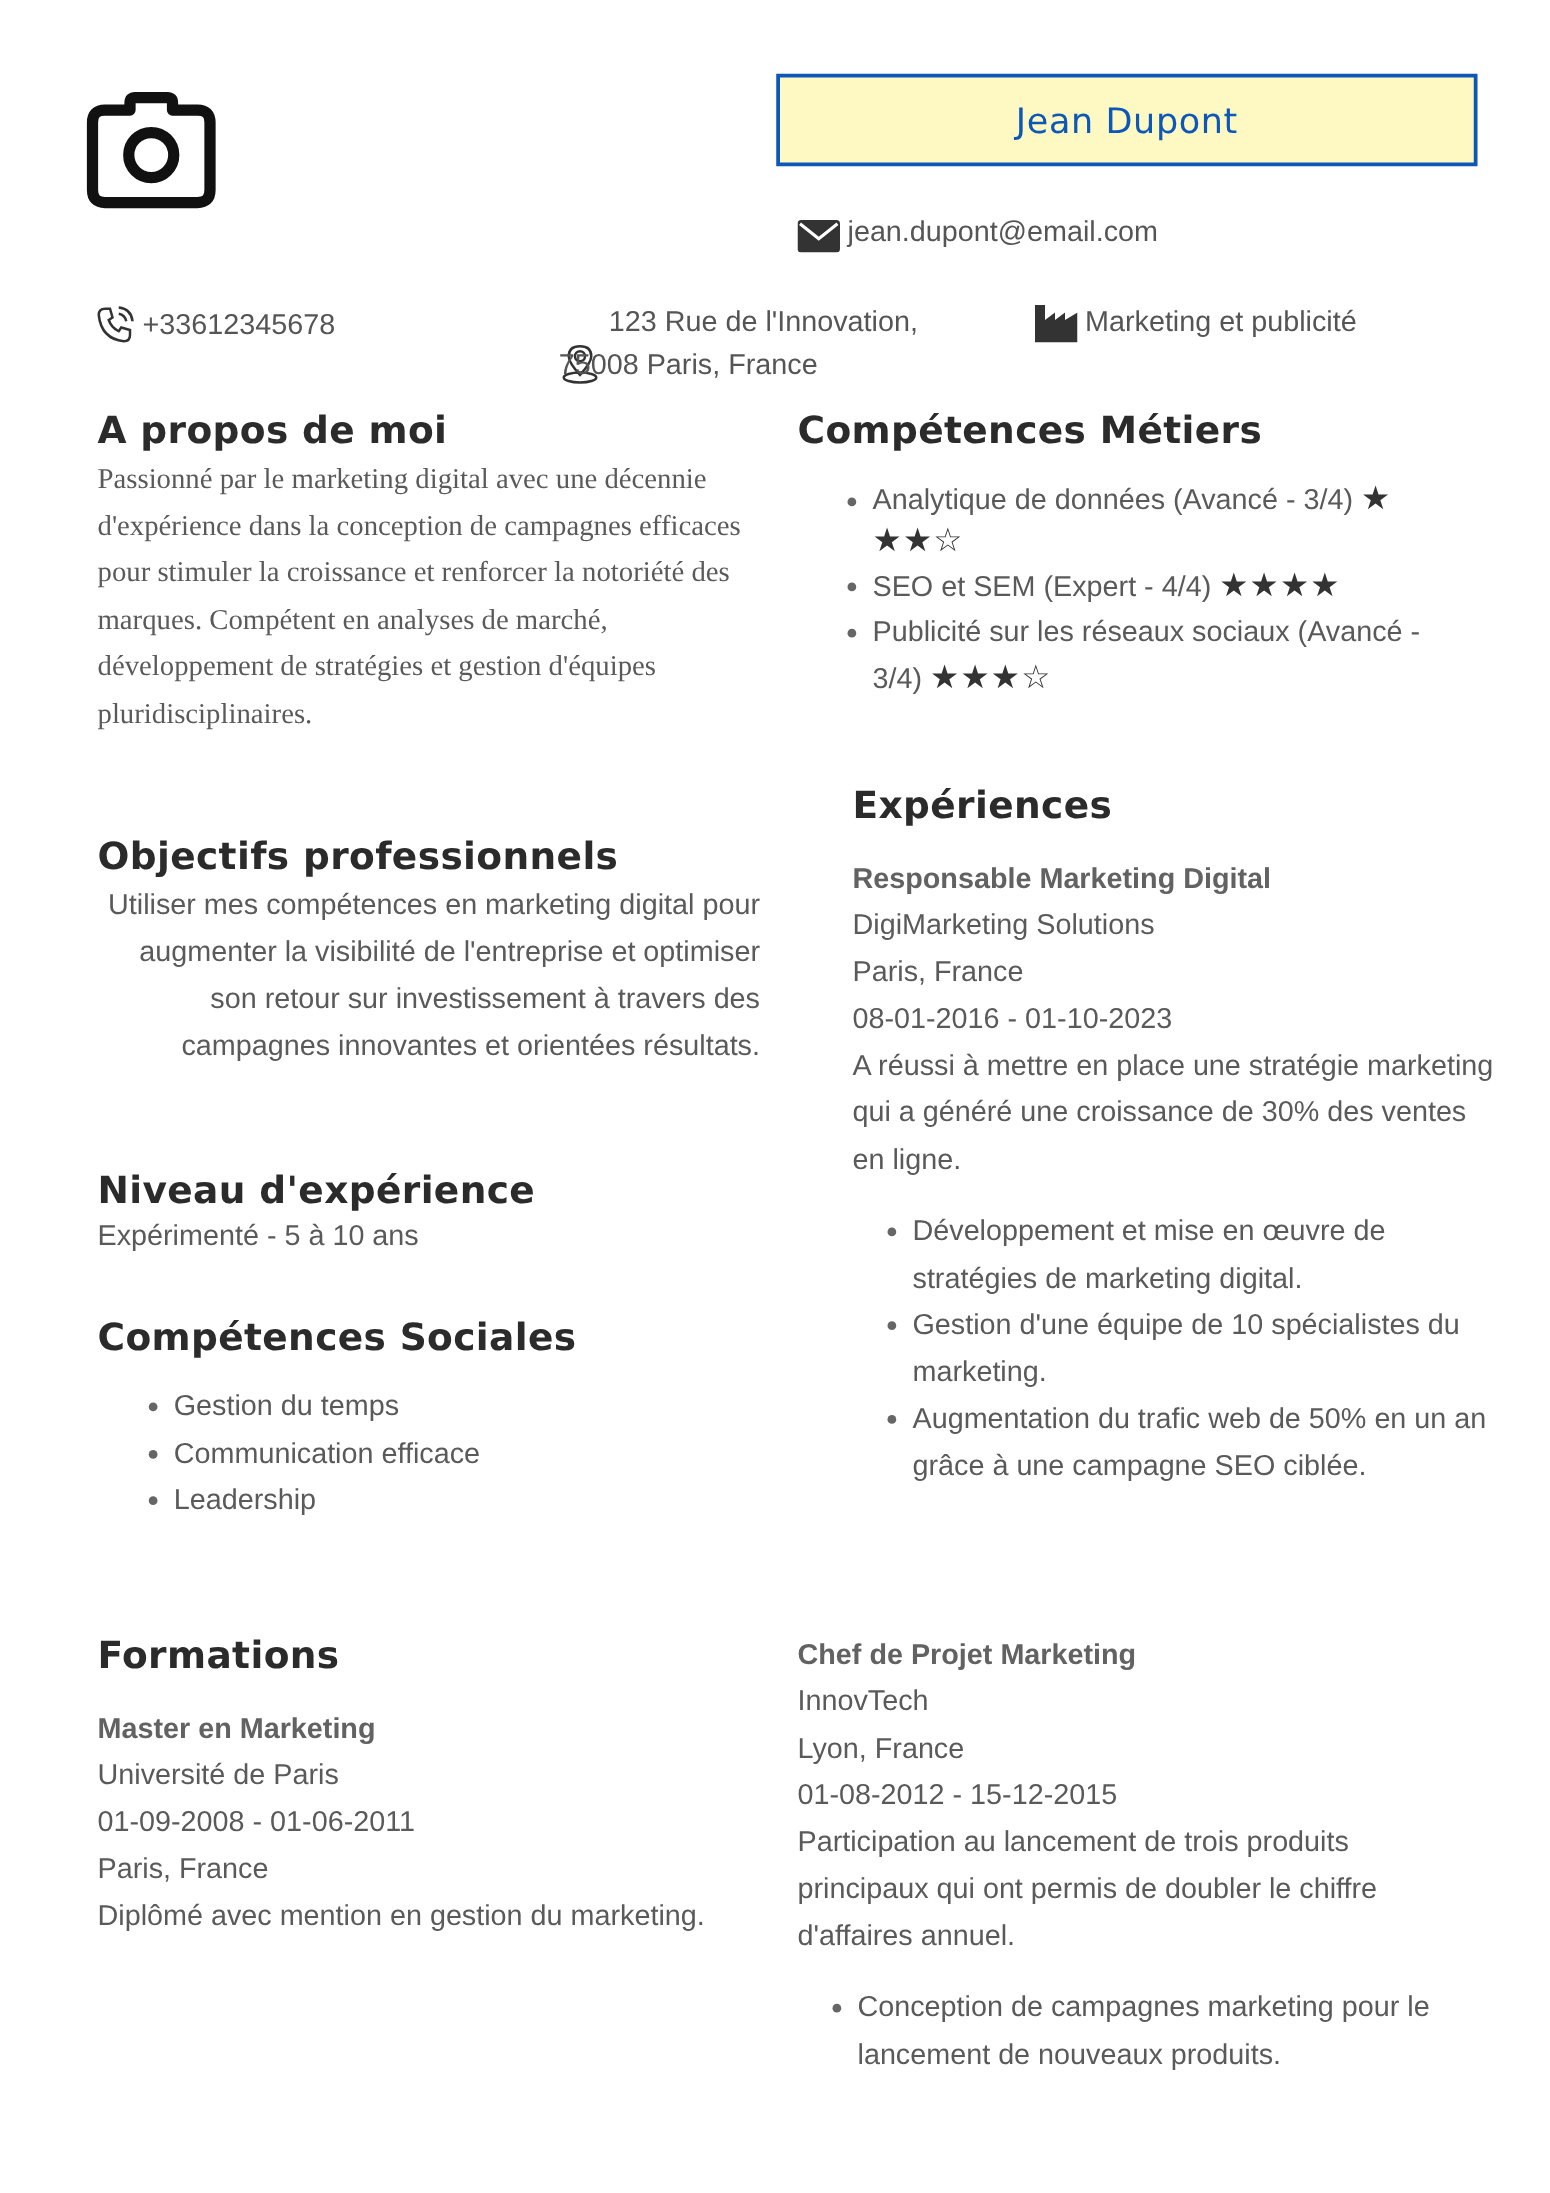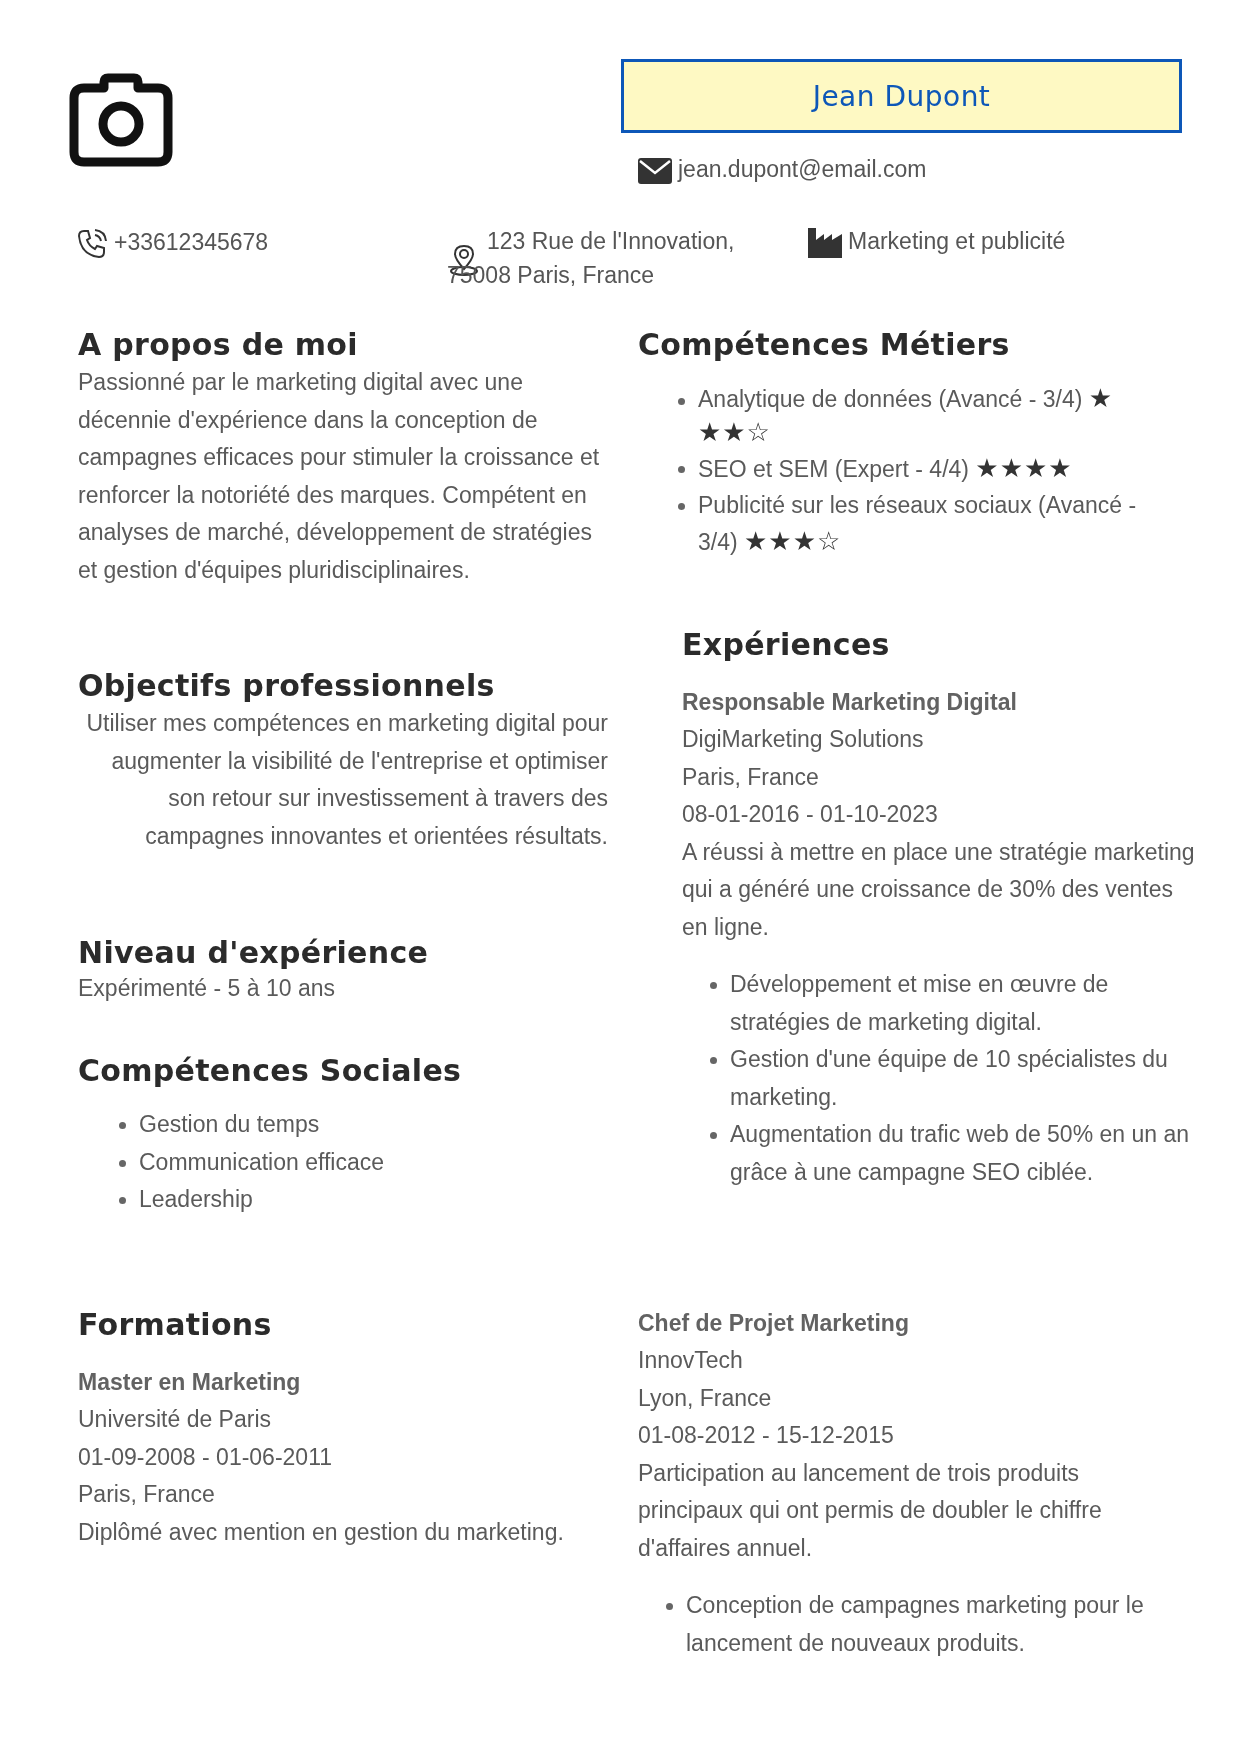--- a/index.html
+++ b/index.html
@@ -18,28 +18,28 @@
       left: 621px; top: 59px; width: 561px; height: 74px;
       border: 3px solid #0d57b8;
       background: #fef9c3;
       display: flex; align-items: center; justify-content: center;
     }
     .name-text {
       font-family: "DejaVu Sans", sans-serif;
       font-size: 28px; color: #0d57b8; letter-spacing: 0.5px;
     }
     .contact {
-      display: flex; align-items: center; gap: 6px;
-      font-size: 23px; color: #555555; line-height: 34px;
+      display: flex; align-items: flex-end; gap: 6px;
+      font-size: 23px; color: #555555; line-height: 34px; margin-top: 16px;
     }
     .contact svg { flex: 0 0 auto; margin-top: 4px; }
     .email { left: 638px; top: 152px; }
     .phone { left: 76px; top: 224px; }
     .address { left: 447px; top: 224px; width: 360px; }
-    .industry { left: 808px; top: 224px; }
+    .industry { left: 828px; top: 224px; }
 
     
     h2 {
       font-family: "DejaVu Sans", sans-serif;
       font-weight: bold; font-size: 30px; color: #2b2b2b;
       letter-spacing: 0.3px;
     }
     p.body {
       font-size: 23px; line-height: 37.5px; color: #5a5a5a;
     }
@@ -103,21 +103,21 @@
 
 <div class="abs contact industry">
   <svg width="34" height="30" viewBox="0 0 34 30">
     <path d="M0 0 L8 0 L8 12 L16 6 L16 12 L24 6 L24 12 L34 6 L34 30 L0 30 Z" fill="#333"></path>
   </svg>
   <span>Marketing et publicité</span>
 </div>
 
 <section class="abs col-left" style="top:327px;">
   <h2>A propos de moi</h2>
-  <p class="body" style="margin-top:2px;">Passionné par le marketing digital avec une décennie d'expérience dans la conception de campagnes efficaces pour stimuler la croissance et renforcer la notoriété des marques. Compétent en analyses de marché, développement de stratégies et gestion d'équipes pluridisciplinaires.</p>
+  <p class="body" style="margin-top:2px;font-family:Liberation Serif, serif;">Passionné par le marketing digital avec une décennie d'expérience dans la conception de campagnes efficaces pour stimuler la croissance et renforcer la notoriété des marques. Compétent en analyses de marché, développement de stratégies et gestion d'équipes pluridisciplinaires.</p>
 </section>
 
 <section class="abs col-left" style="top:668px;">
   <h2>Objectifs professionnels</h2>
   <p class="body" style="margin-top:2px;text-align:right;">Utiliser mes compétences en marketing digital pour augmenter la visibilité de l'entreprise et optimiser son retour sur investissement à travers des campagnes innovantes et orientées résultats.</p>
 </section>
 
 <section class="abs col-left" style="top:935px;">
   <h2>Niveau d'expérience</h2>
   <p class="body">Expérimenté - 5 à 10 ans</p>

